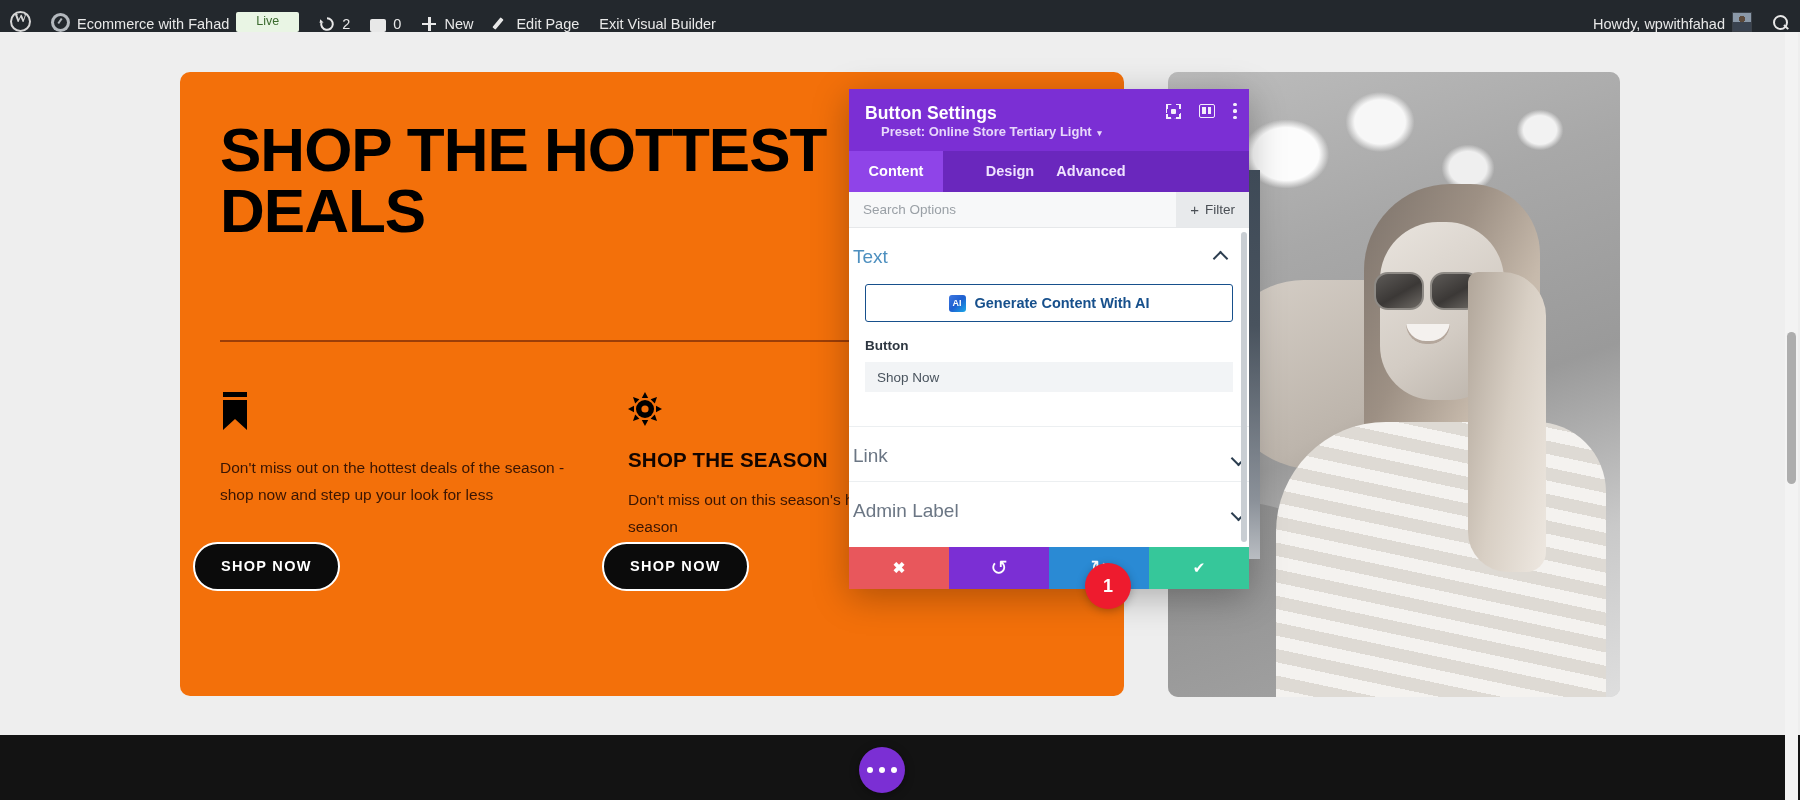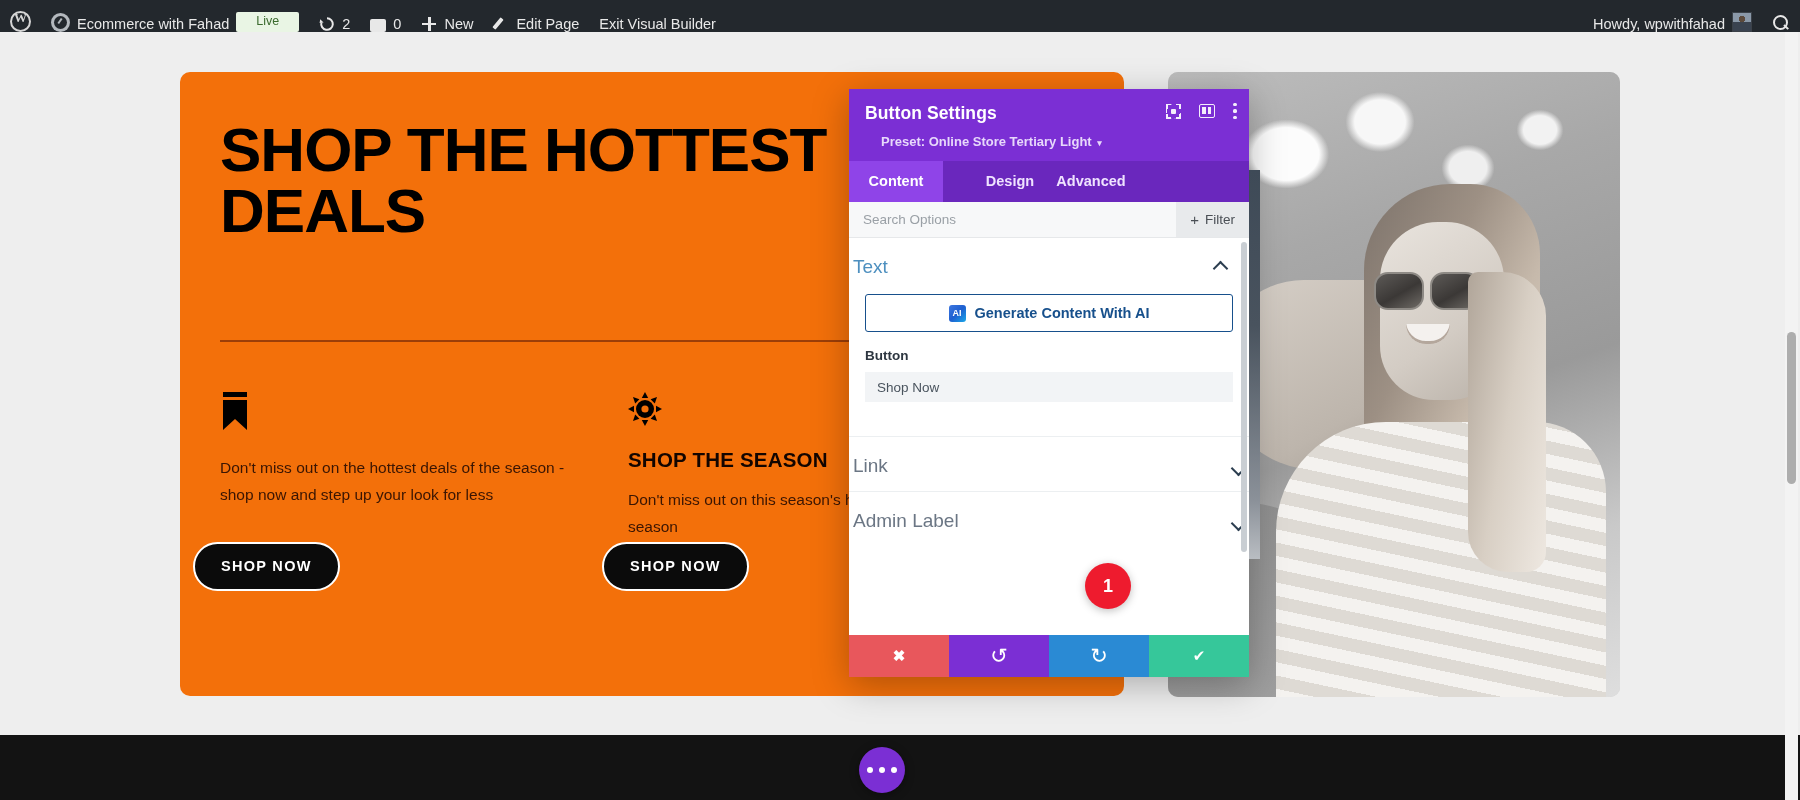--- a/index.html
+++ b/index.html
@@ -231,36 +231,36 @@
     background: #f3f3f3;
   }
   #page-scrollbar .thumb {
     position: absolute; left: 2px; top: 300px; width: 9px; height: 152px;
     background: #adadad; border-radius: 5px;
   }
 
   
   #modal {
     position: absolute; left: 849px; top: 89px;
-    width: 400px; height: 588px;
+    width: 400px; height: 500px;
     background: #fff;
     box-shadow: 0 8px 34px rgba(0,0,0,.28);
     display: flex; flex-direction: column;
     overflow: visible;
   }
   #modal-header {
     background: #7b2fd4; color: #fff;
     padding: 14px 16px 12px; flex: 0 0 auto;
     position: relative;
     cursor: move;
   }
   #modal-title { font-size: 17.5px; font-weight: 700; letter-spacing: .1px; }
   #modal-preset {
     font-size: 13px; font-weight: 700; color: #e7d8fb;
-    margin-top: 10px; cursor: pointer; padding-left: 16px;
+    margin-top: 0; cursor: pointer; padding-left: 16px;
   }
   #modal-preset .caret { font-size: 9px; margin-left: 2px; }
   #header-actions {
     position: absolute; right: 12px; top: 14px;
     display: flex; align-items: center; gap: 18px;
   }
   .hdr-ico { cursor: pointer; opacity: .92; }
   .ico-focus {
     width: 15px; height: 15px; position: relative;
   }

